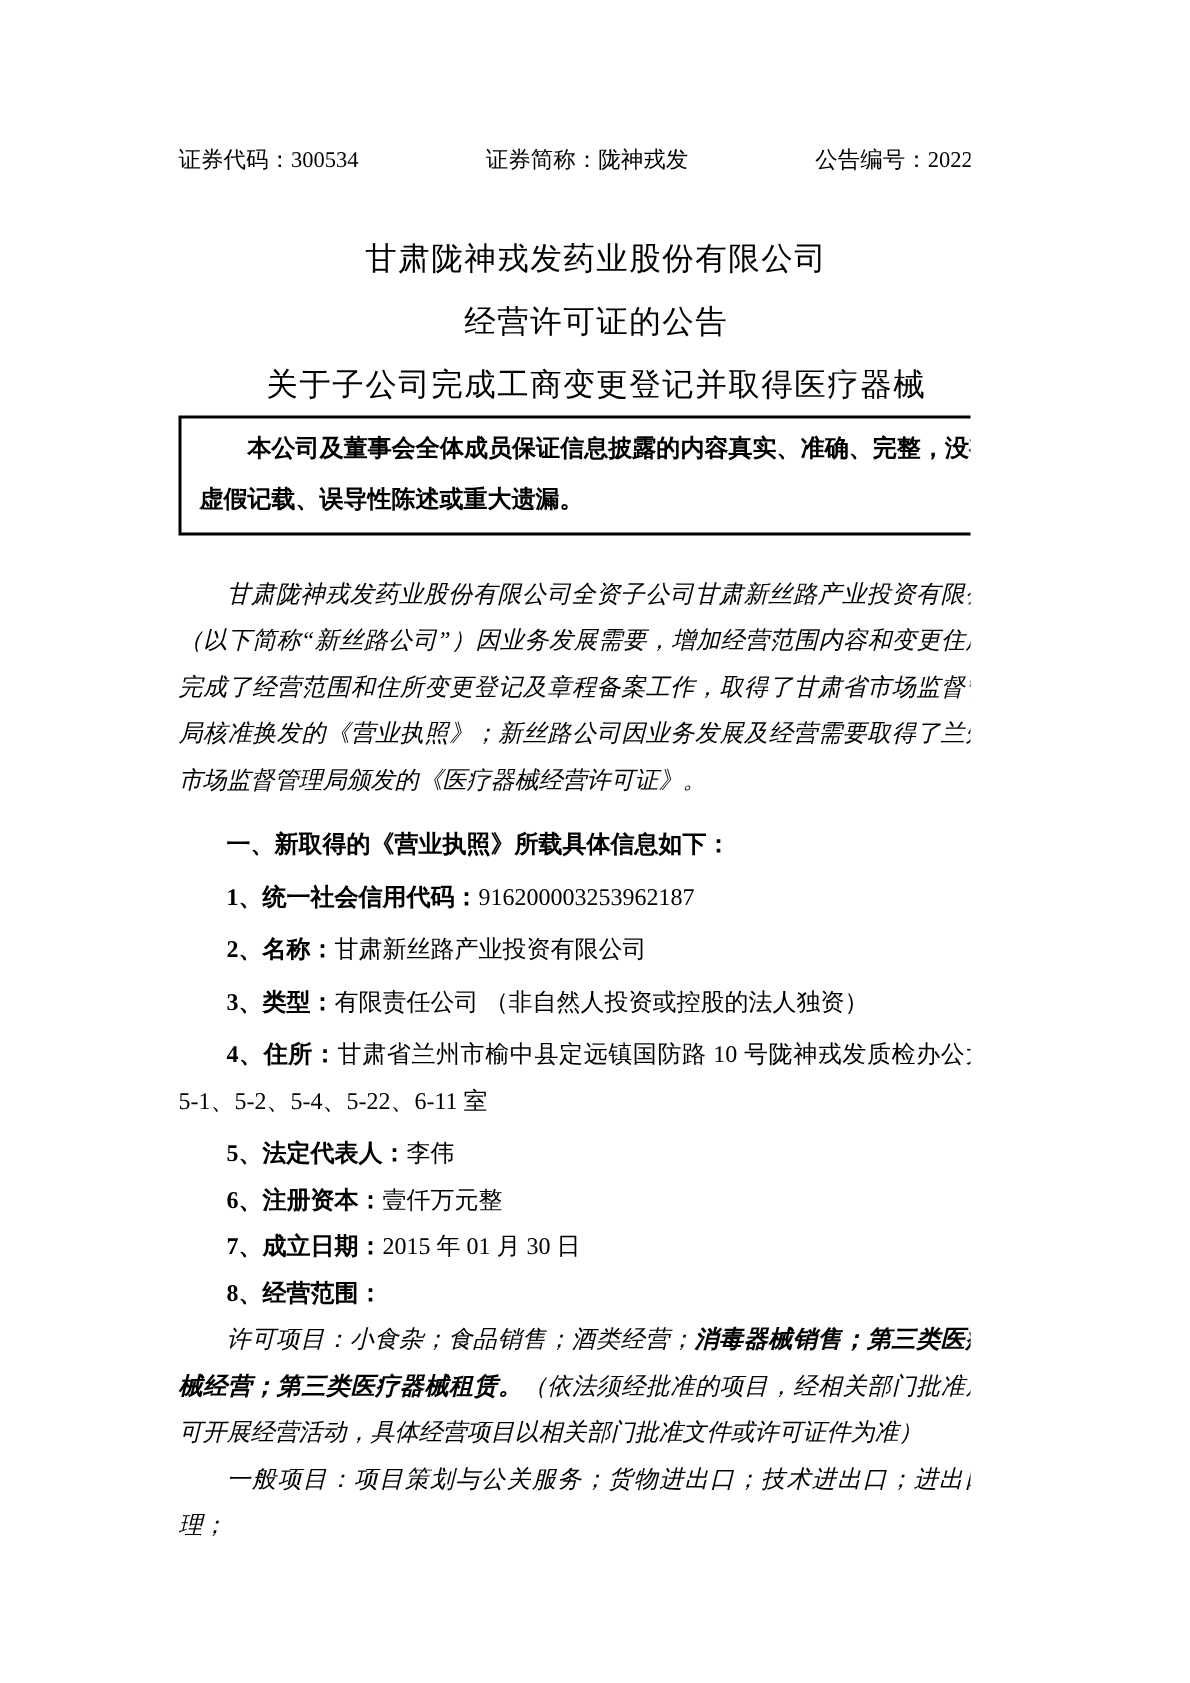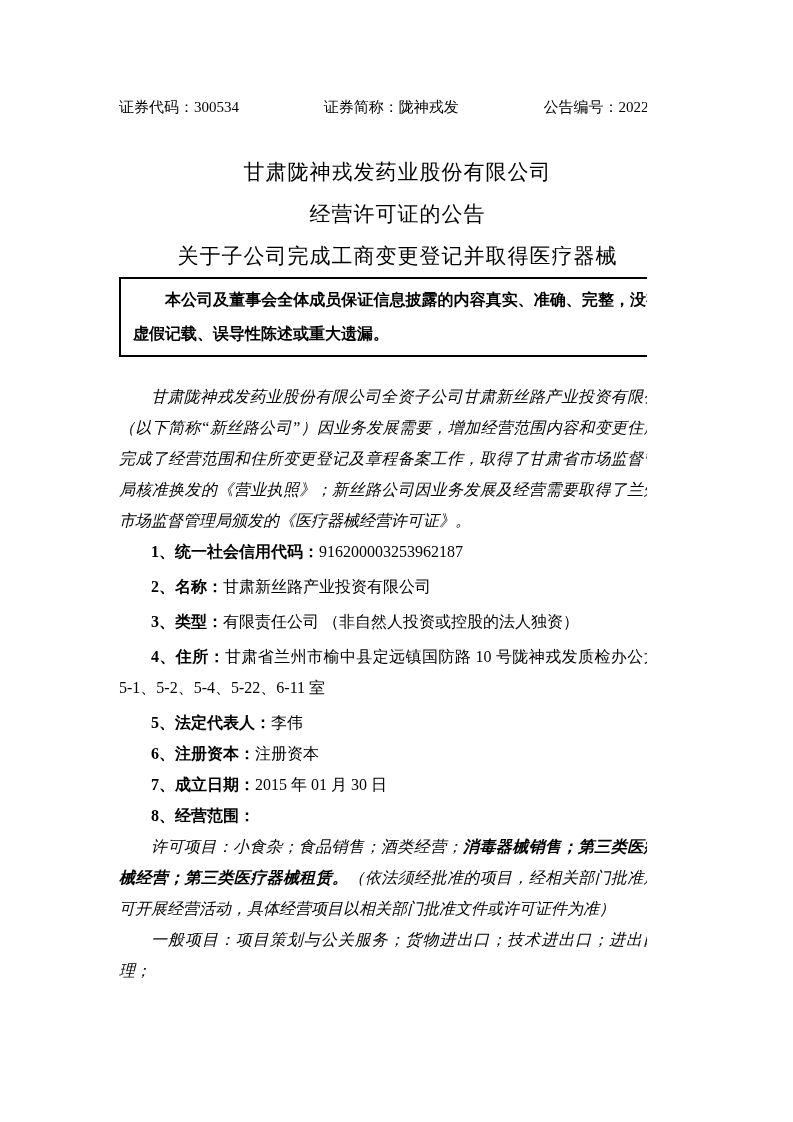--- a/index.html
+++ b/index.html
@@ -85,32 +85,33 @@
       <div>关于子公司完成工商变更登记并取得医疗器械</div>
     </div>
 
     <div class="disclaimer-box body-text">
       <p>本公司及董事会全体成员保证信息披露的内容真实、准确、完整，没有虚假记载、误导性陈述或重大遗漏。</p>
     </div>
 
     <div class="body-text">
       <p class="para intro">甘肃陇神戎发药业股份有限公司全资子公司甘肃新丝路产业投资有限公司（以下简称“新丝路公司”）因业务发展需要，增加经营范围内容和变更住所，完成了经营范围和住所变更登记及章程备案工作，取得了甘肃省市场监督管理局核准换发的《营业执照》；新丝路公司因业务发展及经营需要取得了兰州市市场监督管理局颁发的《医疗器械经营许可证》。</p>
 
+      <p class="heading">一、新取得的《营业执照》所载具体信息如下：</p>
 
       <p class="item"><span class="b">1、统一社会信用代码：</span><span>916200003253962187</span></p>
 
       <p class="item"><span class="b">2、名称：</span><span>甘肃新丝路产业投资有限公司</span></p>
 
       <p class="item"><span class="b">3、类型：</span><span>有限责任公司 （非自然人投资或控股的法人独资）</span></p>
 
       <p class="item"><span class="b">4、住所：</span><span>甘肃省兰州市榆中县定远镇国防路 10 号陇神戎发质检办公大楼5-1、5-2、5-4、5-22、6-11 室</span></p>
 
       <p class="item item-tight"><span class="b">5、法定代表人：</span><span>李伟</span></p>
 
-      <p class="item item-tight"><span class="b">6、注册资本：</span><span>注册资本</span></p>
+      <p class="item item-tight"><span class="b">6、注册资本：</span><span>壹仟万元整</span></p>
 
       <p class="item item-tight"><span class="b">7、成立日期：</span><span>2015 年 01 月 30 日</span></p>
 
       <p class="item item-tight"><span class="b">8、经营范围：</span><span></span></p>
 
       <p class="para"><span>许可项目：小食杂；食品销售；酒类经营；</span><span class="b">消毒器械销售；第三类医疗器械经营；第三类医疗器械租赁。</span><span>（依法须经批准的项目，经相关部门批准后方可开展经营活动，具体经营项目以相关部门批准文件或许可证件为准）</span></p>
 
       <p class="para">一般项目：项目策划与公关服务；货物进出口；技术进出口；进出口代理；</p>
     </div>
 

